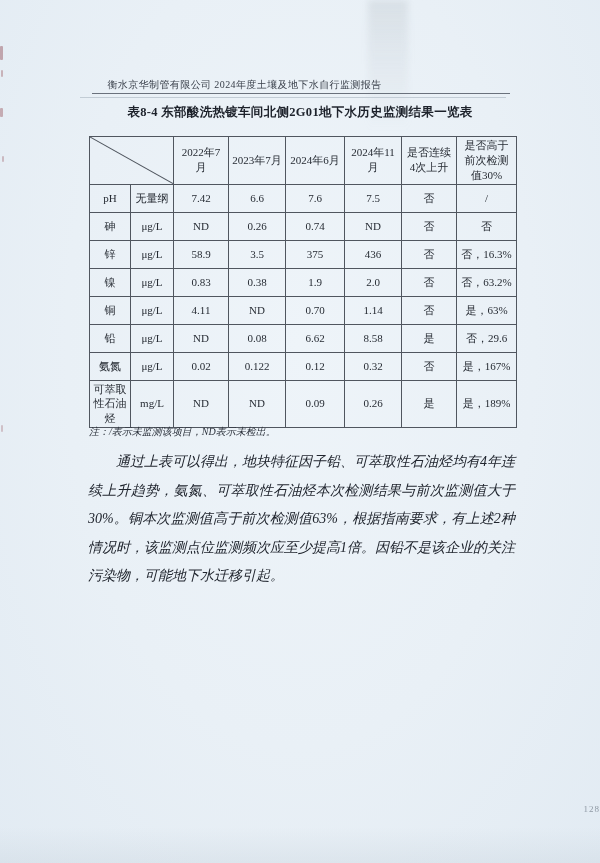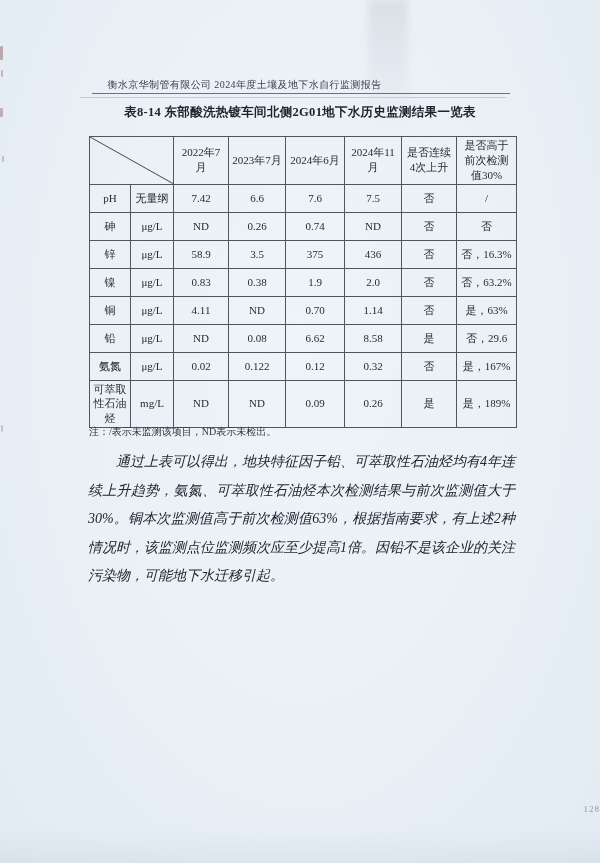--- a/index.html
+++ b/index.html
@@ -43,21 +43,21 @@
     word-break:break-all;overflow:hidden;
   }
   table.results thead tr{height:46px;}
   table.results tbody tr{height:28px;}
   table.results tbody tr:last-child{height:44px;}
   table.results td.bold{font-weight:400;}
   td.diag{position:relative;padding:0;}
   td.diag svg{position:absolute;left:0;top:0;width:100%;height:100%;display:block;}
   .note{
     position:absolute;left:89px;top:425px;width:430px;
-    font-size:10px;color:#2d333d;
+    font-size:10px;color:#2d333d;font-style:italic;
   }
   .paragraph{
     position:absolute;left:88px;top:448px;width:427px;
     font-size:14px;line-height:28.5px;text-align:justify;text-indent:2em;
     color:#20252e;
     font-style:italic;
   }
   .page-number{
     position:absolute;top:804px;left:0;width:600px;text-align:right;
     font-size:9px;color:#8f99a4;letter-spacing:1px;
@@ -74,21 +74,21 @@
 <div class="speck sp1"></div>
 <div class="speck sp2"></div>
 <div class="speck sp3"></div>
 <div class="speck sp4"></div>
 <div class="speck sp5"></div>
 
 <div class="doc-header">衡水京华制管有限公司 2024年度土壤及地下水自行监测报告</div>
 <div class="rule-dark"></div>
 <div class="rule-light"></div>
 
-<div class="table-title">表8-14  东部酸洗热镀车间北侧2G01地下水历史监测结果一览表</div>
+<div class="table-title">表8-4  东部酸洗热镀车间北侧2G01地下水历史监测结果一览表</div>
 
 <table class="results">
   <colgroup>
     <col style="width:41px">
       <col style="width:43px">
       <col style="width:55px">
       <col style="width:57px">
     <col style="width:59px">
       <col style="width:57px">
       <col style="width:55px">

